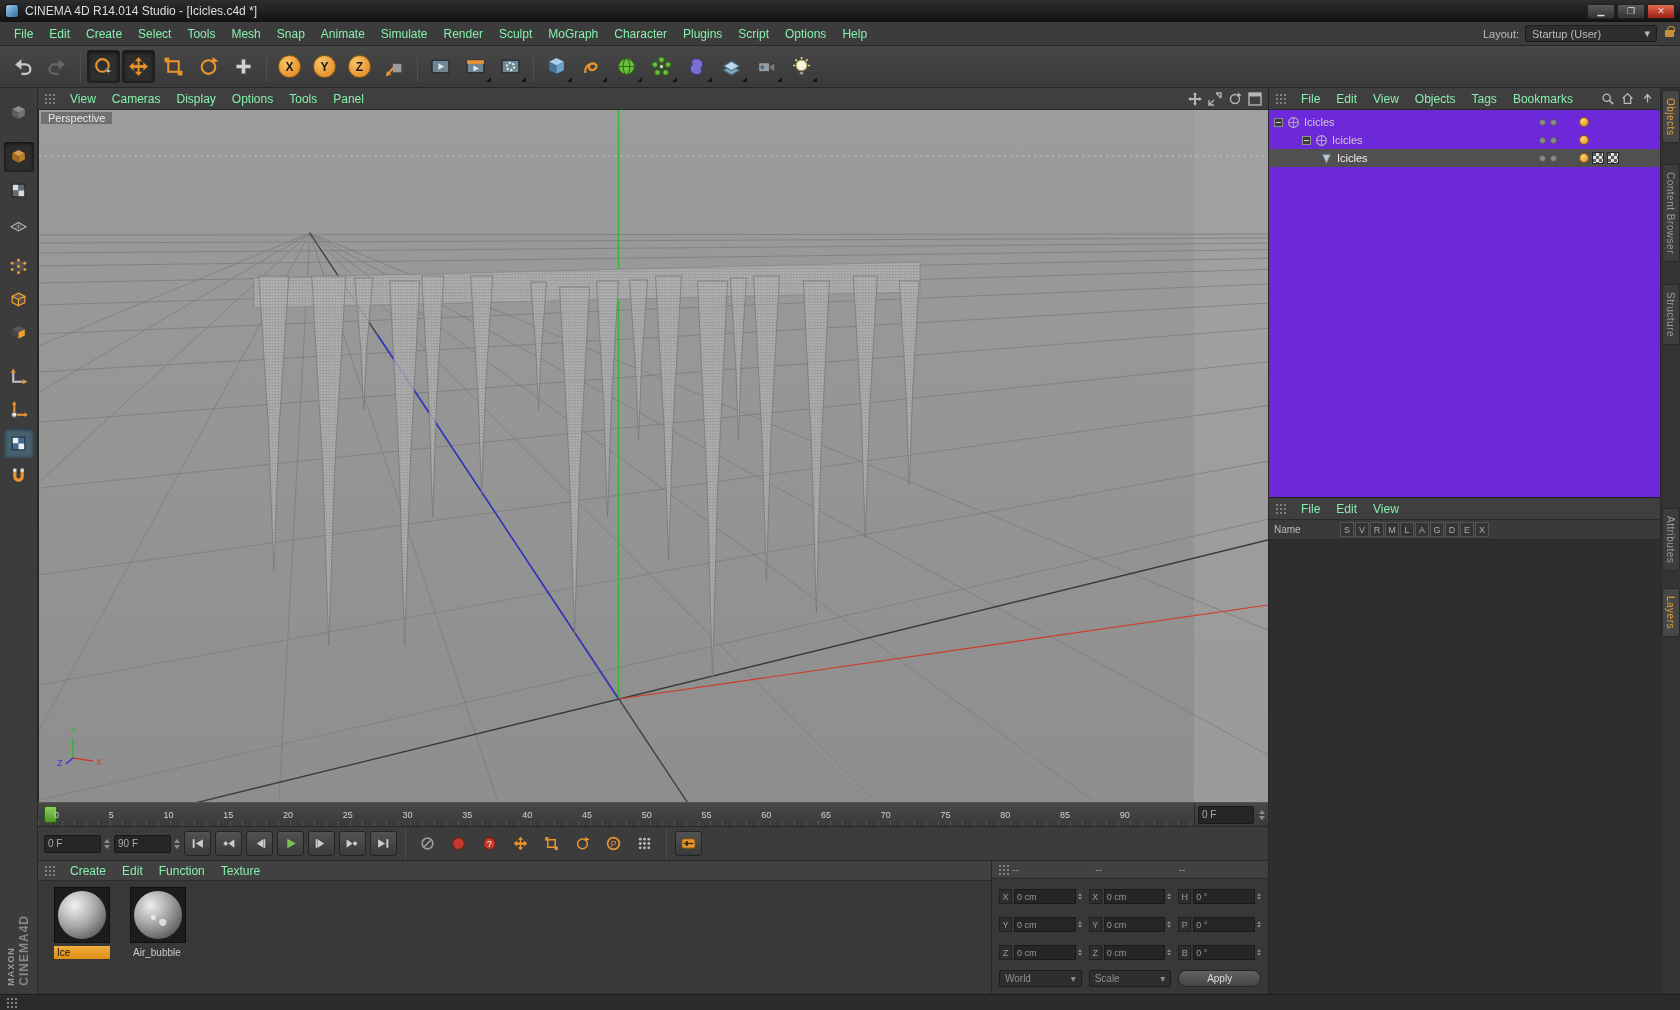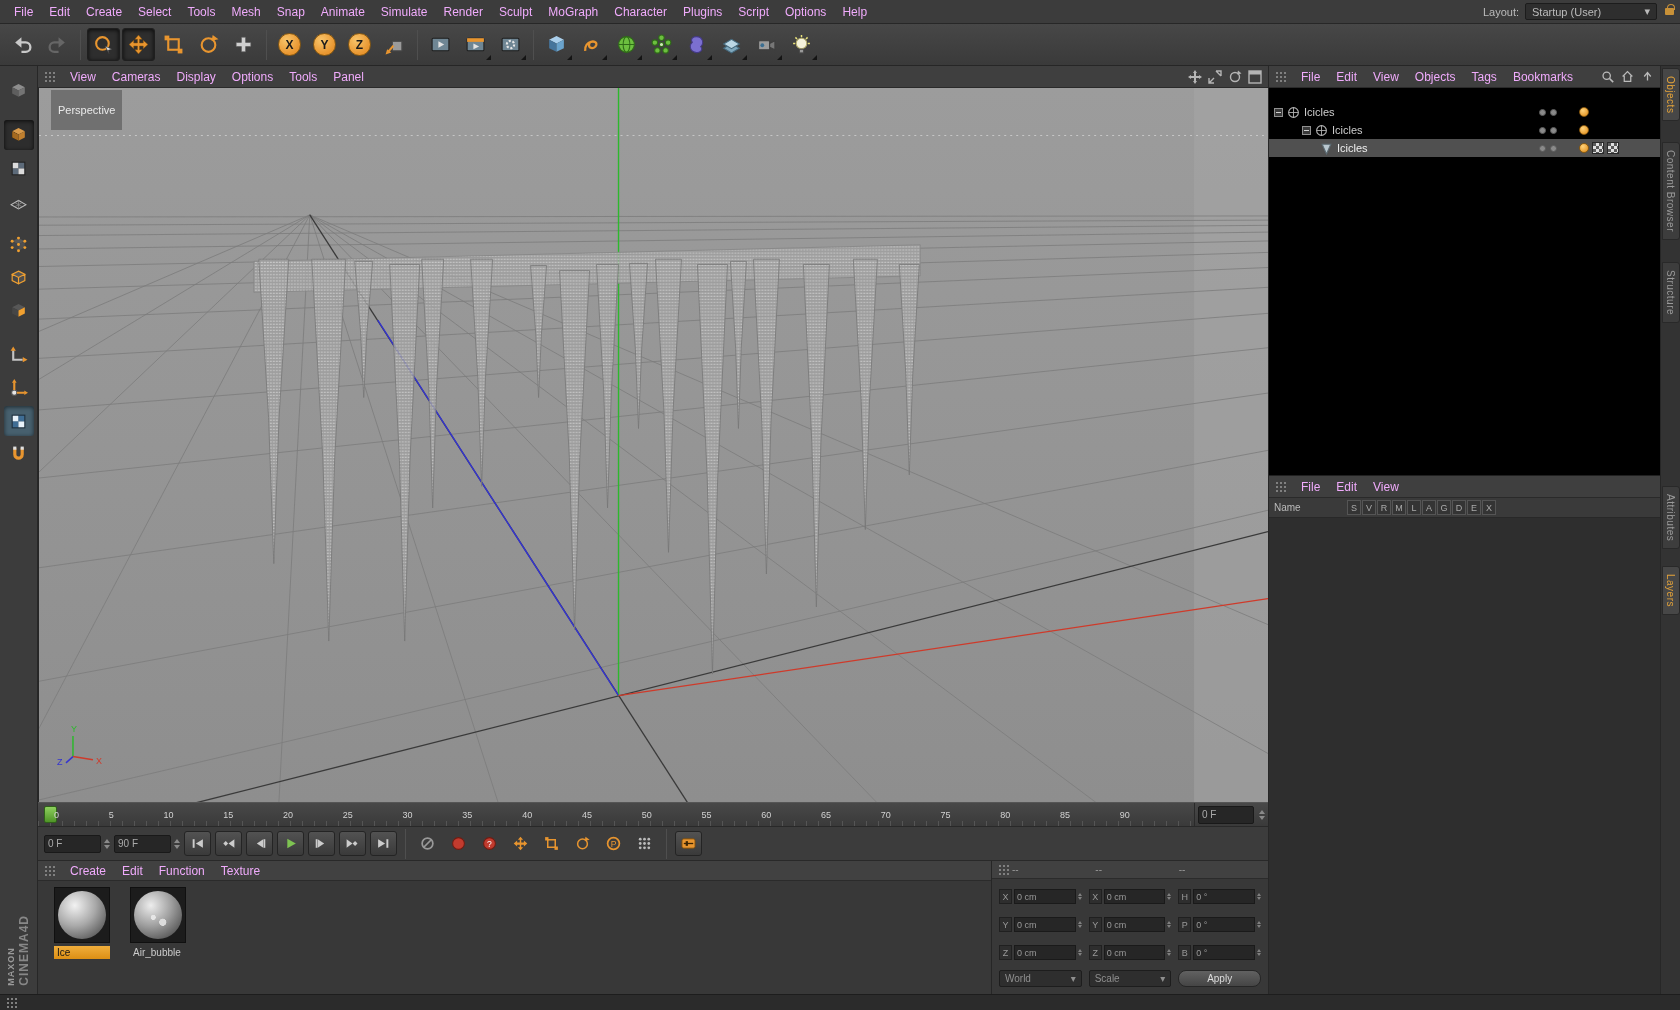--- a/index.html
+++ b/index.html
@@ -16,21 +16,21 @@
   .winbtns { margin-left:auto; display:flex; gap:2px; }
   .winbtn { width:28px; height:15px; background:linear-gradient(#5a5a5a,#333);
     border:1px solid #222; border-radius:2px; color:#ddd; font-size:9px; line-height:13px;
     text-align:center; }
   .winbtn.close { background:linear-gradient(#e06a52,#9c1f10); }
 
   
   .menubar { height:24px; background:#3c3c3c; border-bottom:1px solid #272727;
     display:flex; align-items:center; font-size:12px; padding:0 6px; flex:0 0 auto; }
   .menubar-items { display:flex; }
-  .mi { padding:3px 8px; color:#f0abfc; white-space:nowrap; }
+  .mi { padding:3px 8px; color:#86efac; white-space:nowrap; }
   .layout-area { margin-left:auto; display:flex; align-items:center; gap:6px; font-size:11px; color:#bbb; }
   .layout-dd { background:#2e2e2e; border:1px solid #1c1c1c; border-radius:2px; padding:1px 6px;
     width:132px; display:flex; justify-content:space-between; align-items:center; color:#bbb; }
   .padlock { width:9px; height:7px; background:#c89138; border-radius:1px; position:relative; margin-left:2px; }
   .padlock::before { content:""; position:absolute; left:1.5px; top:-4px; width:6px; height:5px;
     border:1.5px solid #c89138; border-bottom:none; border-radius:4px 4px 0 0; }
 
   
   .toolbar { height:42px; background:linear-gradient(#474747,#3a3a3a); border-bottom:1px solid #262626;
     display:flex; align-items:center; padding:0 6px; gap:2px; flex:0 0 auto; }
@@ -64,22 +64,22 @@
   
   .center { flex:1; display:flex; flex-direction:column; min-width:0; }
   .vp-header { height:22px; background:#3f3f3f; border-bottom:1px solid #2a2a2a; display:flex;
     align-items:center; font-size:12px; padding:0 6px; gap:2px; flex:0 0 auto; }
   .grip { width:11px; height:11px; margin-right:5px;
     background-image:radial-gradient(#808080 1px, transparent 1.3px); background-size:4px 4px; flex:0 0 auto; }
   .vp-nav { margin-left:auto; display:flex; gap:6px; align-items:center; }
   .vp-nav svg { width:14px; height:14px; }
   .vp-canvas { flex:1; position:relative; background:#929292; border-left:1px solid #262626; min-height:0; }
   #scene { position:absolute; inset:0; width:100%; height:100%; display:block; }
-  .persp-label { position:absolute; top:2px; left:12px; background:rgba(108,108,108,.92); color:#e9e9e9;
-    font-size:11px; padding:14px 7px; }
+  .persp-label { position:absolute; top:2px; left:2px; background:rgba(108,108,108,.92); color:#e9e9e9;
+    font-size:11px; padding:0 7px; }
   .gl { stroke:#7c7c7c; stroke-width:0.8; }
   .gm { stroke:#3a3a3a; stroke-width:1.3; }
   .icicle { fill:url(#stip); stroke:#777; stroke-width:0.8; }
   .slab { fill:url(#stip); stroke:#858585; stroke-width:0.8; }
 
   
   .ruler { height:24px; background:linear-gradient(#484848,#3a3a3a); border-top:1px solid #555;
     display:flex; align-items:stretch; flex:0 0 auto; }
   .ruler-track { flex:1; position:relative; display:flex; align-items:center;
     background-image:repeating-linear-gradient(90deg,#555 0 1px,transparent 1px 12px);
@@ -154,42 +154,42 @@
   .apply-btn { height:17px; background:linear-gradient(#616161,#454545); border:1px solid #262626;
     border-radius:8px; color:#ddd; display:flex; align-items:center; justify-content:center; font-size:10px; }
 
   
   .right-panel { width:392px; display:flex; flex-direction:column; background:#333;
     border-left:1px solid #272727; flex:0 0 auto; }
   .om-header { height:22px; background:#3f3f3f; display:flex; align-items:center; font-size:12px;
     padding:0 6px; gap:2px; border-bottom:1px solid #2a2a2a; }
   .om-icons { margin-left:auto; display:flex; gap:7px; align-items:center; }
   .om-icons svg { width:13px; height:13px; }
-  .om-tree { height:388px; background:#000000; padding-top:15px; font-size:11px;
+  .om-tree { height:388px; background:#6d28d9; padding-top:3px; font-size:11px;
     border-bottom:1px solid #202020; overflow:hidden; }
   .om-row { height:18px; display:flex; align-items:center; padding:0 5px; color:#ccc; }
   .om-row.selected { background:#505050; color:#eee; }
   .indent { flex:0 0 auto; }
   .expander { width:9px; height:9px; border:1px solid #909090; background:#3a3a3a; position:relative;
     margin-right:4px; flex:0 0 auto; }
   .expander::after { content:""; position:absolute; left:1px; right:1px; top:3px; height:1px; background:#d0d0d0; }
   .obj-icon { width:13px; height:13px; margin-right:4px; flex:0 0 auto; }
   .om-cols { margin-left:auto; display:flex; align-items:center; width:116px; flex:0 0 auto; }
   .om-dots { width:24px; display:flex; gap:4px; }
   .dot { width:7px; height:7px; border-radius:50%; background:#8a8a8a; border:1px solid #5a5a5a; }
   .om-state { width:16px; font-size:11px; color:#7ac142; text-align:center; }
   .om-tags { width:66px; display:flex; gap:3px; align-items:center; }
   .tag-ball { width:10px; height:10px; border-radius:50%;
     background:radial-gradient(circle at 35% 30%, #ffd27a, #df8a16); border:1px solid #8a5a10; }
   .tag-checker { width:12px; height:12px; border:1px solid #2a2a2a;
     background:repeating-conic-gradient(#e0e0e0 0 25%, #5a5a5a 0 50%); background-size:6px 6px; }
   .lm-header { height:22px; background:#3f3f3f; display:flex; align-items:center; font-size:12px;
     padding:0 6px; gap:2px; border-bottom:1px solid #2a2a2a; }
   .lm-cols { height:20px; background:#3a3a3a; display:flex; align-items:center; padding:0 5px;
-    border-bottom:1px solid #282828; font-size:10px; color:#bbb; gap:17px; }
+    border-bottom:1px solid #282828; font-size:10px; color:#bbb; gap:10px; }
   .lm-name { width:56px; }
   .lm-col { width:14px; height:15px; border:1px solid #555; background:#343434; color:#aaa;
     font-size:9px; display:flex; align-items:center; justify-content:center; }
   .lm-body { flex:1; background:#2e2e2e; }
 
   
   .right-strip { width:20px; background:#333; border-left:1px solid #272727; position:relative;
     font-size:10px; flex:0 0 auto; }
   .rtab { position:absolute; left:1px; width:18px; padding:7px 3px; writing-mode:vertical-rl;
     color:#9a9a9a; background:#3d3d3d; border:1px solid #292929; border-radius:0 3px 3px 0;
@@ -200,20 +200,29 @@
 
   
   .statusbar { height:16px; background:#2b2b2b; border-top:1px solid #1d1d1d; display:flex;
     align-items:center; padding:0 6px; flex:0 0 auto; }
 </style>
 </head>
 <body>
 
 <div class="window">
 
+  <div class="titlebar">
+    <span class="app-icon"></span>
+    <span>CINEMA 4D R14.014 Studio - [Icicles.c4d *]</span>
+    <span class="winbtns">
+      <span class="winbtn">▁</span>
+      <span class="winbtn">❐</span>
+      <span class="winbtn close">✕</span>
+    </span>
+  </div>
 
   <div class="menubar">
     <span class="menubar-items">
 
     <span class="mi">File</span>
         <span class="mi">Edit</span>
         <span class="mi">Create</span>
         <span class="mi">Select</span>
         <span class="mi">Tools</span>
         <span class="mi">Mesh</span>

